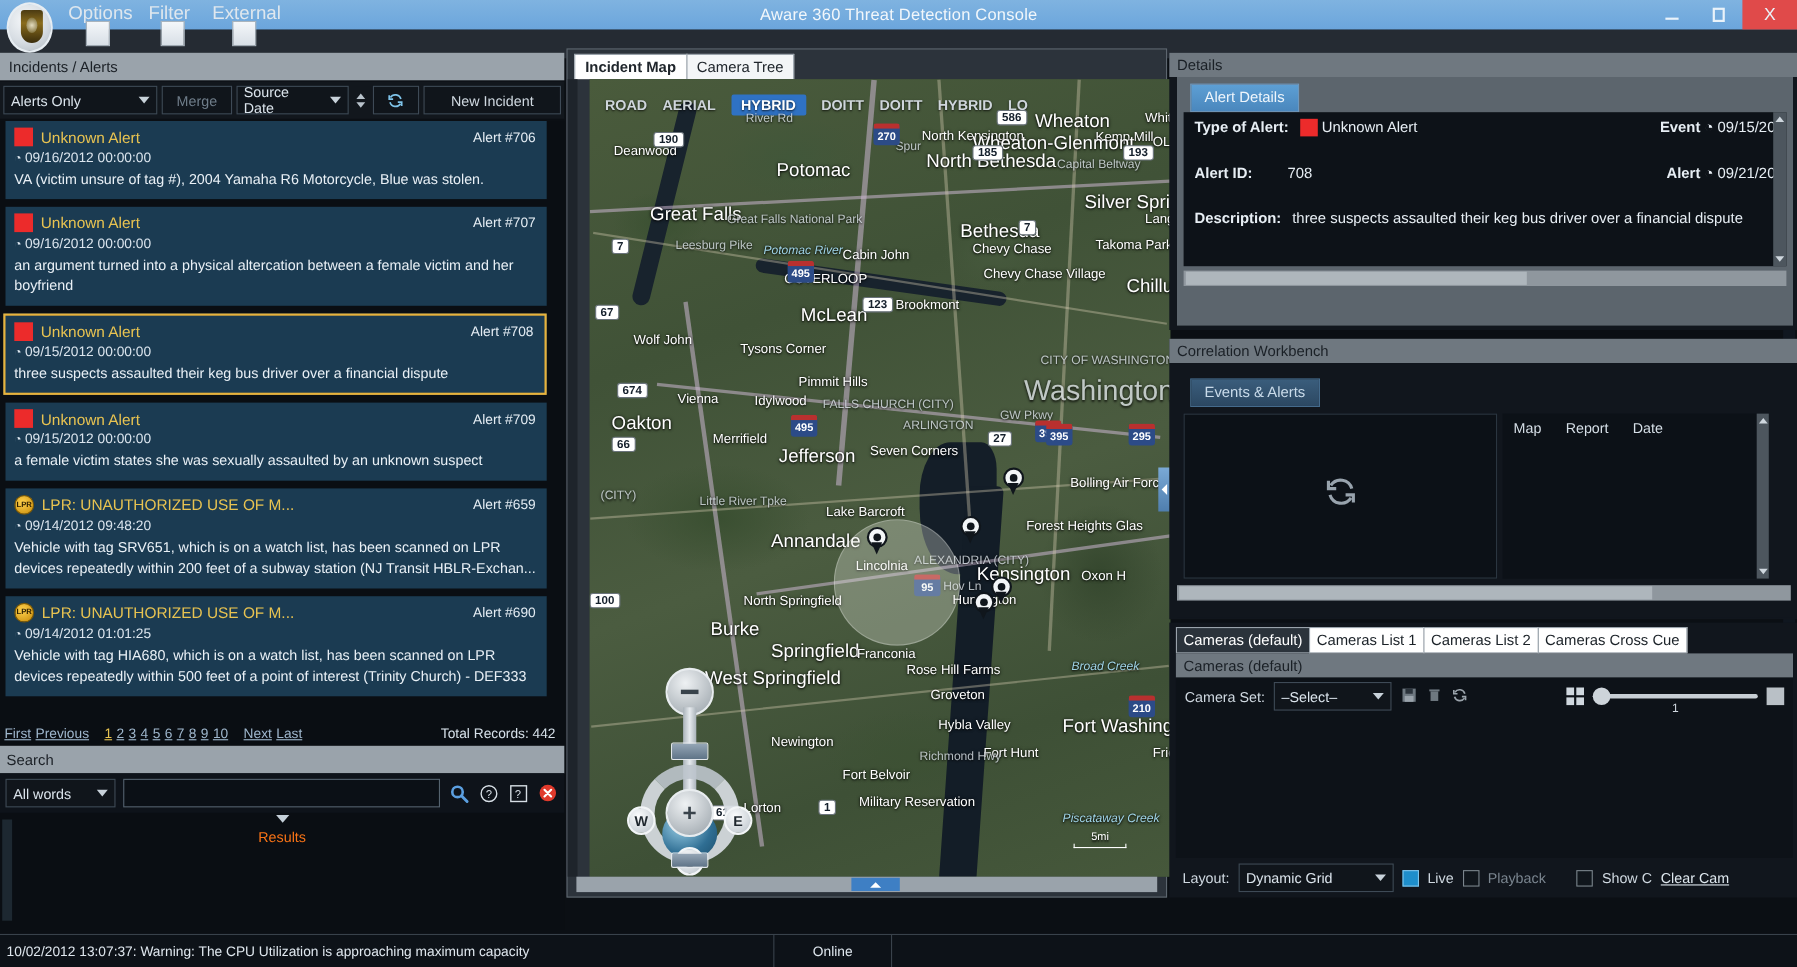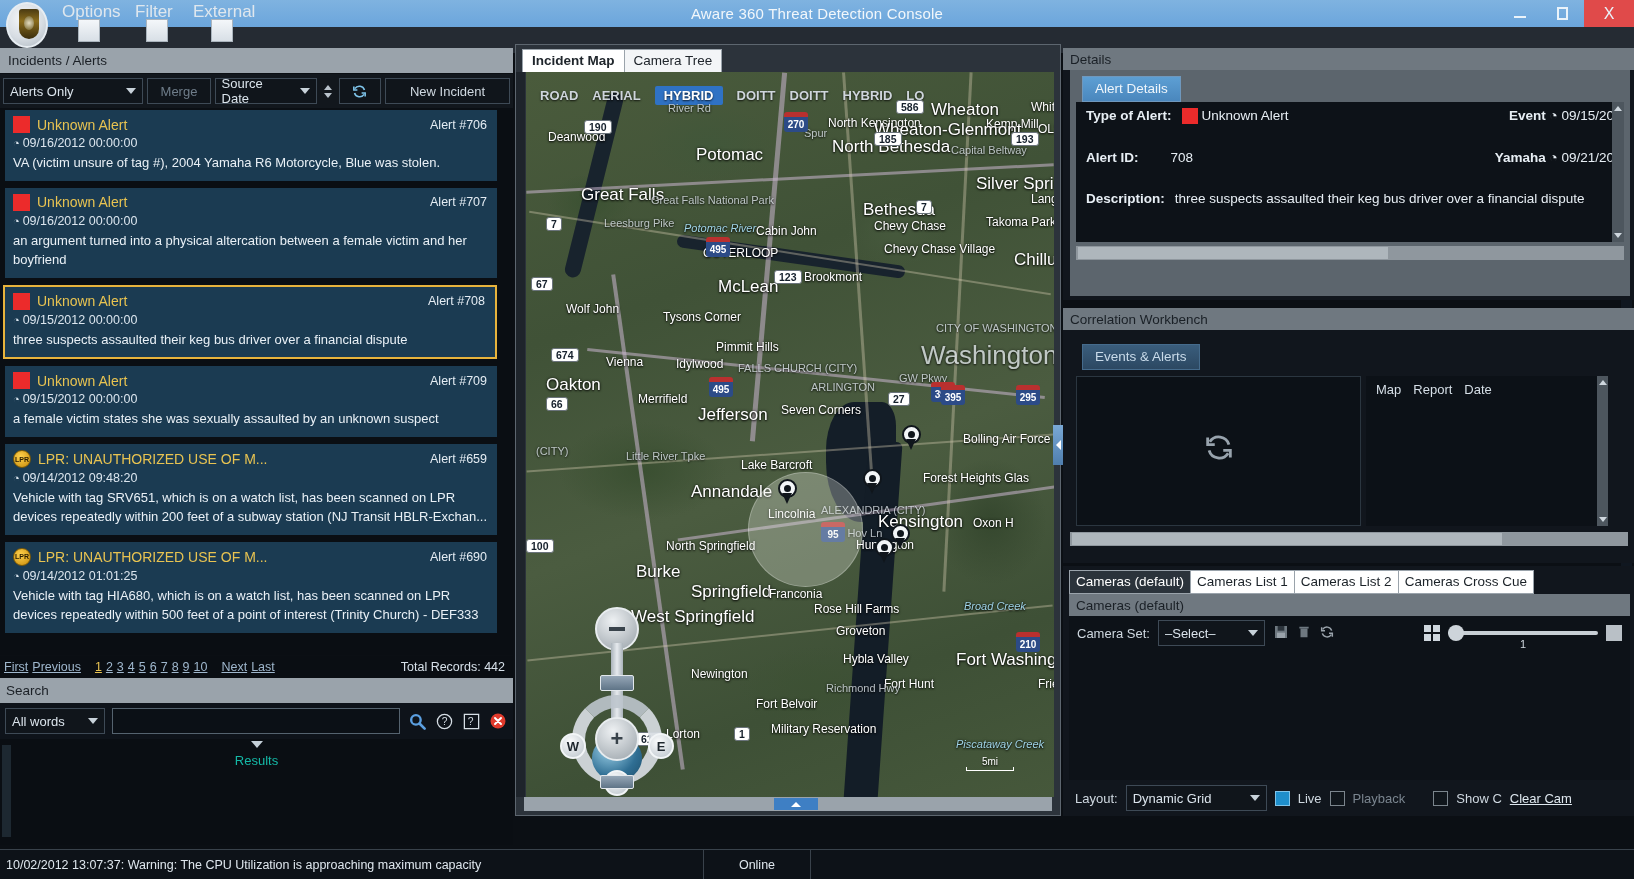--- a/index.html
+++ b/index.html
@@ -140,38 +140,38 @@
   }
   .search-input {
     height: 26px; flex: 1 1 auto; background: #0b1016;
     border: 1px solid #55636f; color: #e6eef5; font-size: 13px; padding: 0 6px;
     font-family: "Liberation Sans", sans-serif;
   }
   .sicon { width: 20px; height: 20px; display:flex;align-items:center;justify-content:center; }
   .results-pane {
     position: absolute; left: 0; top: 739px; width: 513px; height: 106px; background: #0a0e13;
   }
-  .results-label { position: absolute; left: 0; right: 0; top: 14px; text-align: center; font-size: 13px; color: #14b8a6; }
+  .results-label { position: absolute; left: 0; right: 0; top: 14px; text-align: center; font-size: 13px; color: #f97316; }
   .results-caret { position:absolute; left:50%; top:2px; margin-left:-6px;
     width:0;height:0;border-left:6px solid transparent;border-right:6px solid transparent;border-top:7px solid #c5d0d9;}
   .results-left-bar { position: absolute; left: 2px; top: 6px; width: 9px; height: 92px; background: #1d2831; }
 
   
   .map-panel {
     position: absolute; left: 515px; top: 44px; width: 546px; height: 772px;
     background: #2c333b; border: 1px solid #5d666f;
   }
   .map-tabs { position: absolute; left: 6px; top: 4px; display: flex; }
   .map-tab {
     padding: 3px 9px 4px; font-size: 13.5px; background: #f3f5f7; color: #20262c;
     border: 1px solid #9aa3ab; border-bottom: none; margin-right: -1px;
   }
   .map-tab.active { font-weight: bold; background: #ffffff; }
   .map-view {
-    position: absolute; left: 10px; top: 27px; width: 528px; height: 725px;
+    position: absolute; left: 20px; top: 27px; width: 528px; height: 725px;
     background: #3d5236; overflow: hidden;
   }
   .map-sat {
     position: absolute; inset: 0;
     background:
       radial-gradient(ellipse 60px 40px at 12% 18%, #3b5132 0%, transparent 70%),
       radial-gradient(ellipse 90px 55px at 35% 10%, #41573a 0%, transparent 70%),
       radial-gradient(ellipse 70px 50px at 70% 22%, #46593d 0%, transparent 70%),
       radial-gradient(ellipse 120px 70px at 22% 55%, #3a4f31 0%, transparent 70%),
       radial-gradient(ellipse 80px 90px at 88% 62%, #35472e 0%, transparent 70%),
@@ -314,21 +314,21 @@
 
   .corr-panel { position: absolute; left: 1063px; top: 308px; width: 571px; height: 255px; background: #11161d; }
   .corr-body { position: absolute; left: 7px; top: 22px; right: 4px; bottom: 2px; background: #11161d; }
   .subtab2 {
     display: inline-block; margin: 14px 0 0 12px; padding: 4px 12px 5px;
     background: linear-gradient(#3a5d7c,#2c4862); color: #c9dbea; font-size: 13.5px;
     border: 1px solid #456b8c;
   }
   .corr-left { position: absolute; left: 6px; top: 46px; width: 285px; height: 150px; background: #0c1117; border: 1px solid #2b3views; }
   .corr-right { position: absolute; left: 296px; top: 46px; right: 22px; height: 150px; background: #0c1117; }
-  .corr-cols { display: flex; gap: 12px; padding: 6px 10px; font-size: 13px; color: #d6dfe7; }
+  .corr-cols { display: flex; gap: 22px; padding: 6px 10px; font-size: 13px; color: #d6dfe7; }
   .refresh-glyph { position: absolute; left: 50%; top: 50%; transform: translate(-50%,-50%);
     font-size: 30px; color: #98a3ad; }
 
   .cams-panel { position: absolute; left: 1063px; top: 566px; width: 571px; height: 250px; background: #11161d; }
   .cam-tabs { position: absolute; left: 6px; top: 4px; display: flex; }
   .cam-tab {
     padding: 3px 6px 4px; font-size: 13.5px; background: #ffffff; color: #1b2228;
     border: 1px solid #9aa3ab; margin-right: -1px;
   }
   .cam-tab.active { background: #2b333b; color: #ffffff; }
@@ -749,21 +749,21 @@
           <span class="dright">
             <span>Event</span>
             <span> ◔ </span>
             <span class="val">09/15/20</span>
           </span>
         </div>
         <div class="drow">
           <span class="dlabel">Alert ID:</span>
           <span style="margin-left:22px">708</span>
           <span class="dright">
-            <span>Yamaha</span>
+            <span>Alert</span>
             <span> ◔ </span>
             <span class="val">09/21/20</span>
           </span>
         </div>
         <div class="drow" style="margin-bottom:0">
           <span class="dlabel">Description:</span>
           <span>three suspects assaulted their keg bus driver over a financial dispute</span>
         </div>
         <div class="vscroll">
           <i class="up"></i>

